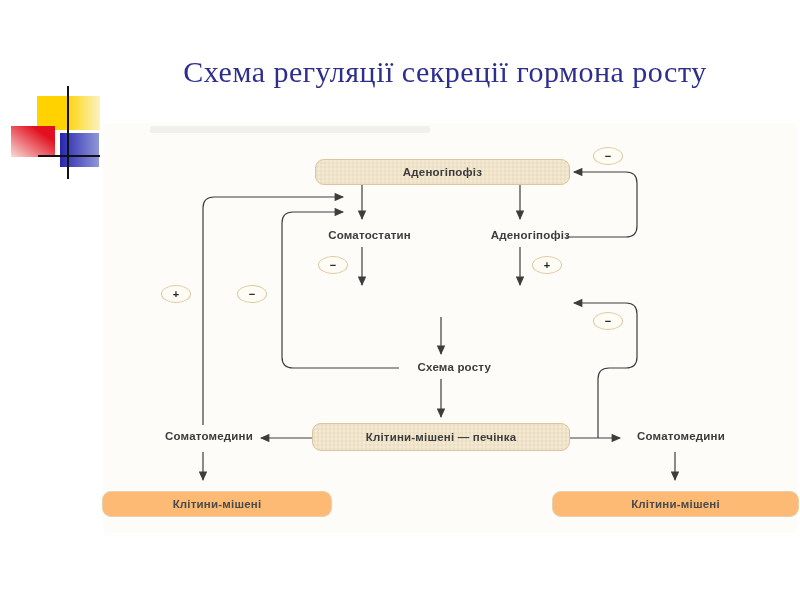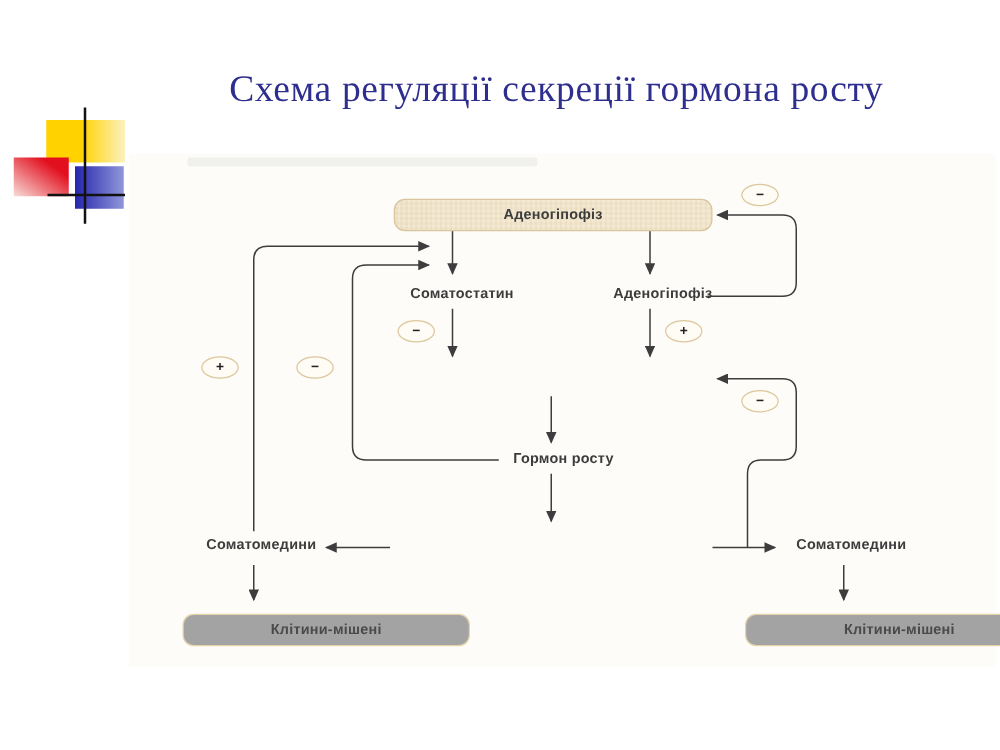--- a/index.html
+++ b/index.html
@@ -24,21 +24,21 @@
   .wires{position:absolute;left:0;top:0;z-index:5;}
   
   .node{position:absolute;z-index:6;display:flex;align-items:center;justify-content:center;
         font-size:11.5px;font-weight:bold;color:#3c3c3c;letter-spacing:.2px;
         border:1.4px solid #d9c59e;border-radius:9px;
         background-color:#f4ead3;
         background-image:repeating-linear-gradient(90deg,rgba(185,155,105,.09) 0 2px,rgba(255,255,255,0) 2px 4px),
                          repeating-linear-gradient(0deg,rgba(185,155,105,.07) 0 2px,rgba(255,255,255,0) 2px 4px);}
   .node-outline{position:absolute;z-index:6;display:flex;align-items:center;justify-content:center;
         font-size:11.5px;font-weight:bold;color:#4a4a4a;letter-spacing:.2px;
-        border:1.4px solid #e3d2ac;border-radius:9px;background:#a3a3a3;margin-left:44px;}
+        border:1.4px solid #e3d2ac;border-radius:9px;background:#fdba74;}
   .n-hypo {left:315px;top:159px;width:253px;height:24px;}
   .n-adeno{left:313px;top:291px;width:255px;height:24px;}
   .n-liver{left:312px;top:423px;width:256px;height:26px;}
   .n-tcl  {left:102px;top:491px;width:228px;height:24px;}
   .n-tcr  {left:552px;top:491px;width:245px;height:24px;}
   
   .lbl{position:absolute;z-index:6;width:100px;text-align:right;
        font-size:11.5px;font-weight:bold;color:#3c3c3c;letter-spacing:.2px;}
   .l-sst{left:311px;top:229px;}
   .l-slb{left:470px;top:229px;}
@@ -90,27 +90,28 @@
       <path d="M203,452 V480" marker-end="url(#arr)"></path>
       <path d="M675,452 V480" marker-end="url(#arr)"></path>
       <path d="M203,425 V208 Q203,197 214,197 H343" marker-end="url(#arr)"></path>
       <path d="M399,368 H293 Q282,368 282,357 V223 Q282,212 293,212 H343" marker-end="url(#arr)"></path>
       <path d="M566,237 H626 Q637,237 637,226 V183 Q637,172 626,172 H574" marker-end="url(#arr)"></path>
       <path d="M598,438 V379 Q598,368 609,368 H626 Q637,368 637,357 V314 Q637,303 626,303 H574" marker-end="url(#arr)"></path>
     </g>
   </svg>
 
   <div class="node n-hypo">Аденогіпофіз</div>
+  <div class="node n-liver">Клітини-мішені — печінка</div>
 
   <div class="node-outline n-tcl">Клітини-мішені</div>
   <div class="node-outline n-tcr">Клітини-мішені</div>
 
   <div class="lbl l-sst">Соматостатин</div>
   <div class="lbl l-slb">Аденогіпофіз</div>
-  <div class="lbl l-gh">Гормон росту</div>
+  <div class="lbl l-gh">Схема росту</div>
   <div class="lbl l-sml">Соматомедини</div>
   <div class="lbl l-smr">Соматомедини</div>
 
   <div class="oval o1">−</div>
   <div class="oval o2">−</div>
   <div class="oval o3">+</div>
   <div class="oval o4">−</div>
   <div class="oval o5">+</div>
   <div class="oval o6">−</div>
 

